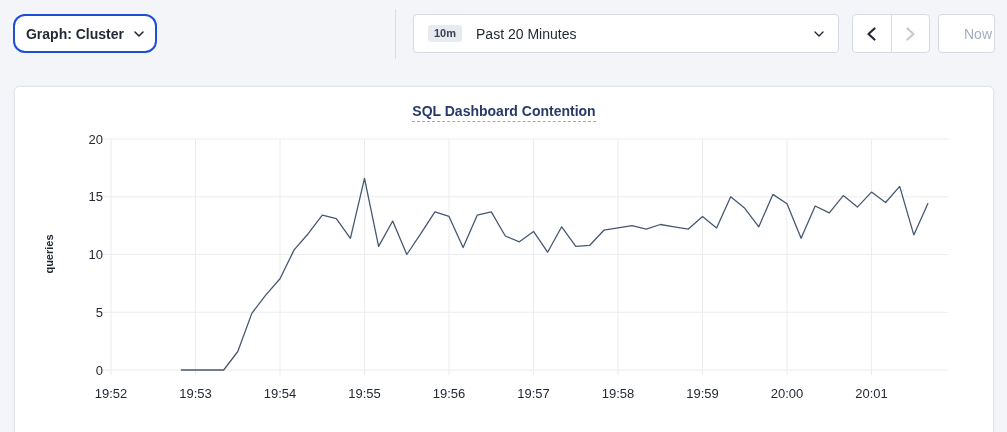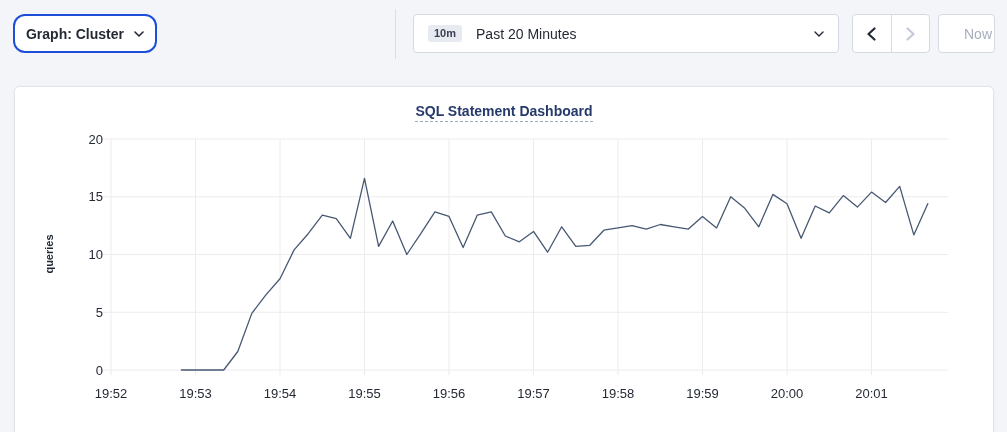--- a/index.html
+++ b/index.html
@@ -97,21 +97,21 @@
           <path d="M1.5 1.5 L7.5 7 L1.5 12.5" fill="none" stroke="#c3cad5" stroke-width="2.2" stroke-linecap="round" stroke-linejoin="round"></path>
         </svg>
     </button>
   </div>
 
   <button class="now-btn">Now</button>
 </div>
 
 <div class="card">
   <div class="title-row">
-    <span class="chart-title">SQL Statement Dashboard</span>
+    <span class="chart-title">SQL Dashboard Contention</span>
   </div>
   <svg id="chart-svg" width="978" height="300">
       <line x1="83" y1="249" x2="933" y2="249" stroke="#ececee" stroke-width="1"></line>
       <text x="88" y="253.5" text-anchor="end" font-size="13" font-family="&quot;Liberation Sans&quot;, sans-serif" fill="#242a35" font-weight="normal">0</text>
       <line x1="83" y1="191.25" x2="933" y2="191.25" stroke="#ececee" stroke-width="1"></line>
       <text x="88" y="195.75" text-anchor="end" font-size="13" font-family="&quot;Liberation Sans&quot;, sans-serif" fill="#242a35" font-weight="normal">5</text>
       <line x1="83" y1="133.5" x2="933" y2="133.5" stroke="#ececee" stroke-width="1"></line>
       <text x="88" y="138" text-anchor="end" font-size="13" font-family="&quot;Liberation Sans&quot;, sans-serif" fill="#242a35" font-weight="normal">10</text>
       <line x1="83" y1="75.75" x2="933" y2="75.75" stroke="#ececee" stroke-width="1"></line>
       <text x="88" y="80.25" text-anchor="end" font-size="13" font-family="&quot;Liberation Sans&quot;, sans-serif" fill="#242a35" font-weight="normal">15</text>

